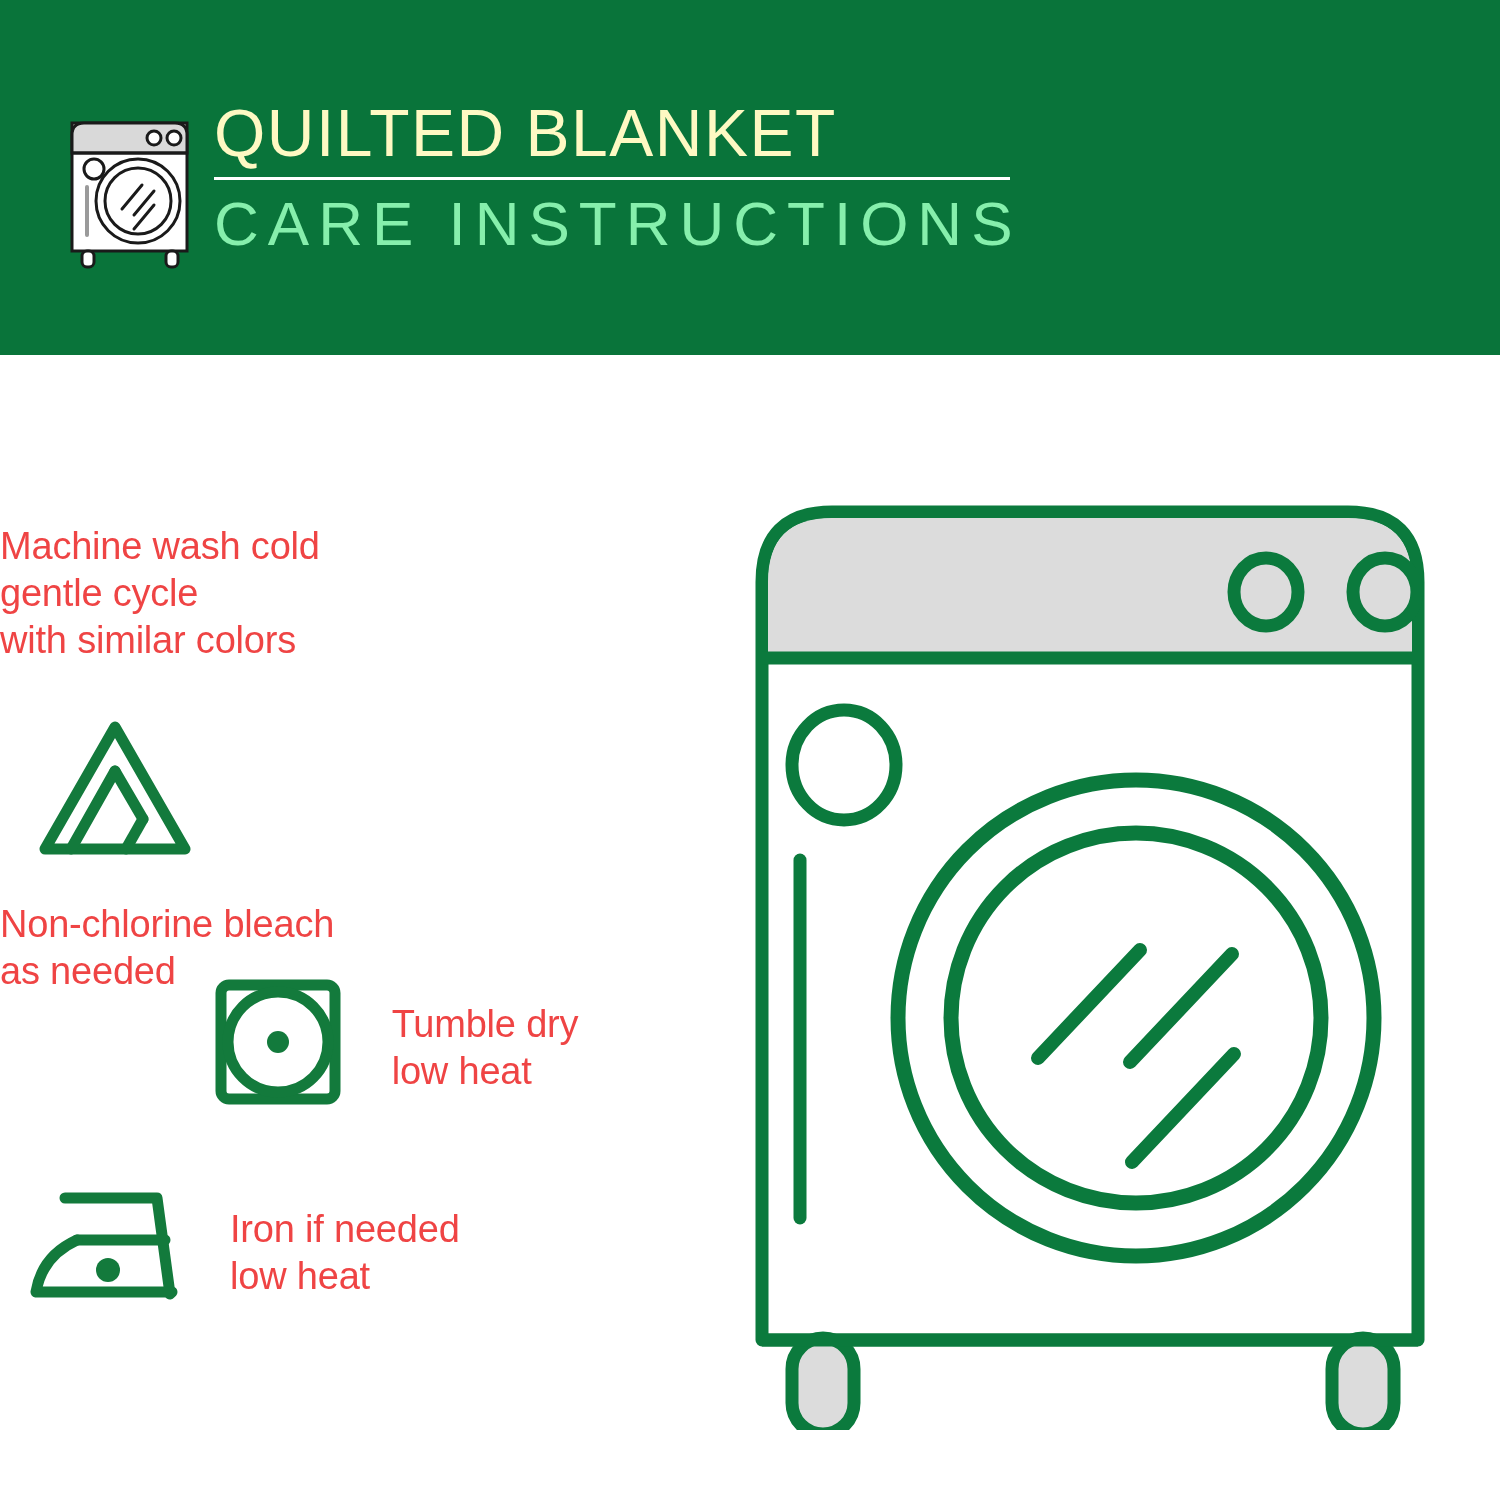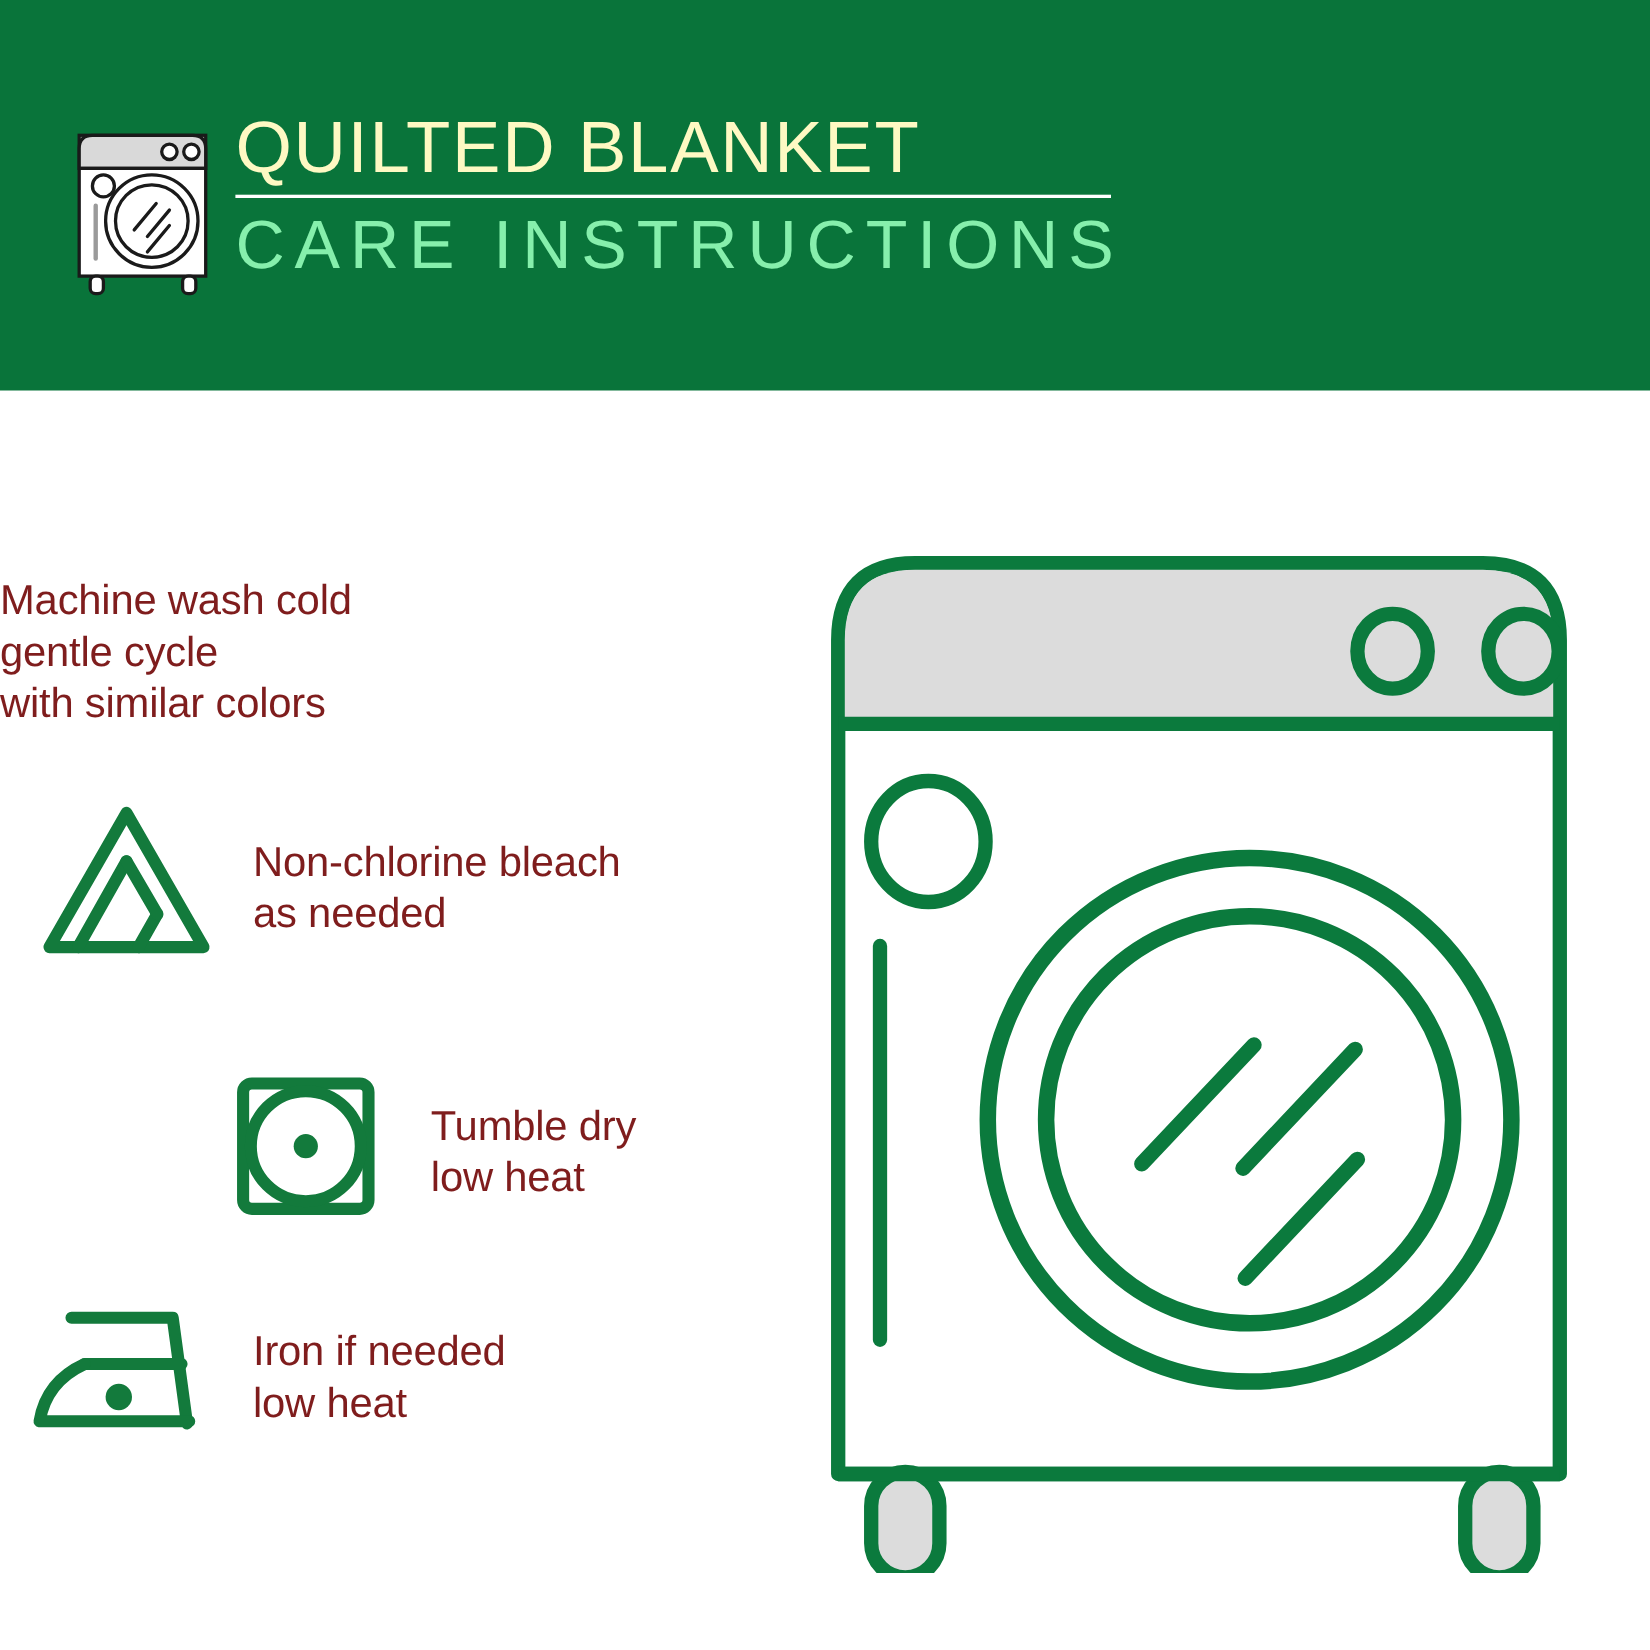--- a/index.html
+++ b/index.html
@@ -77,36 +77,36 @@
     height: 1145px;
   }
   .care-row {
     position: absolute;
     left: 0;
     width: 740px;
     display: flex;
     align-items: flex-start;
   }
   .care-row.r0 { top: 150px; }
-  .care-row.r1 { top: 370px; }
+  .care-row.r1 { top: 358px; flex-direction: column; }
   .care-row.r2 { top: 610px; justify-content: center; }
   .care-row.r3 { top: 825px; }
 
   .care-symbol {
     width: 230px;
     min-width: 230px;
     display: flex;
     justify-content: center;
     align-items: flex-start;
     padding-top: 2px;
   }
   .care-label {
     font-size: 38px;
     line-height: 47px;
-    color: #7f1d1d;
+    color: #ef4444;
     font-weight: 400;
     font-family: "Liberation Sans", sans-serif;
     letter-spacing: -0.2px;
   }
   .care-row.r0 .care-label { padding-top: 18px; }
   .care-row.r1 .care-label { padding-top: 36px; }
   .care-row.r2 .care-label { padding-top: 36px; }
   .care-row.r3 .care-label { padding-top: 26px; }
 
   

